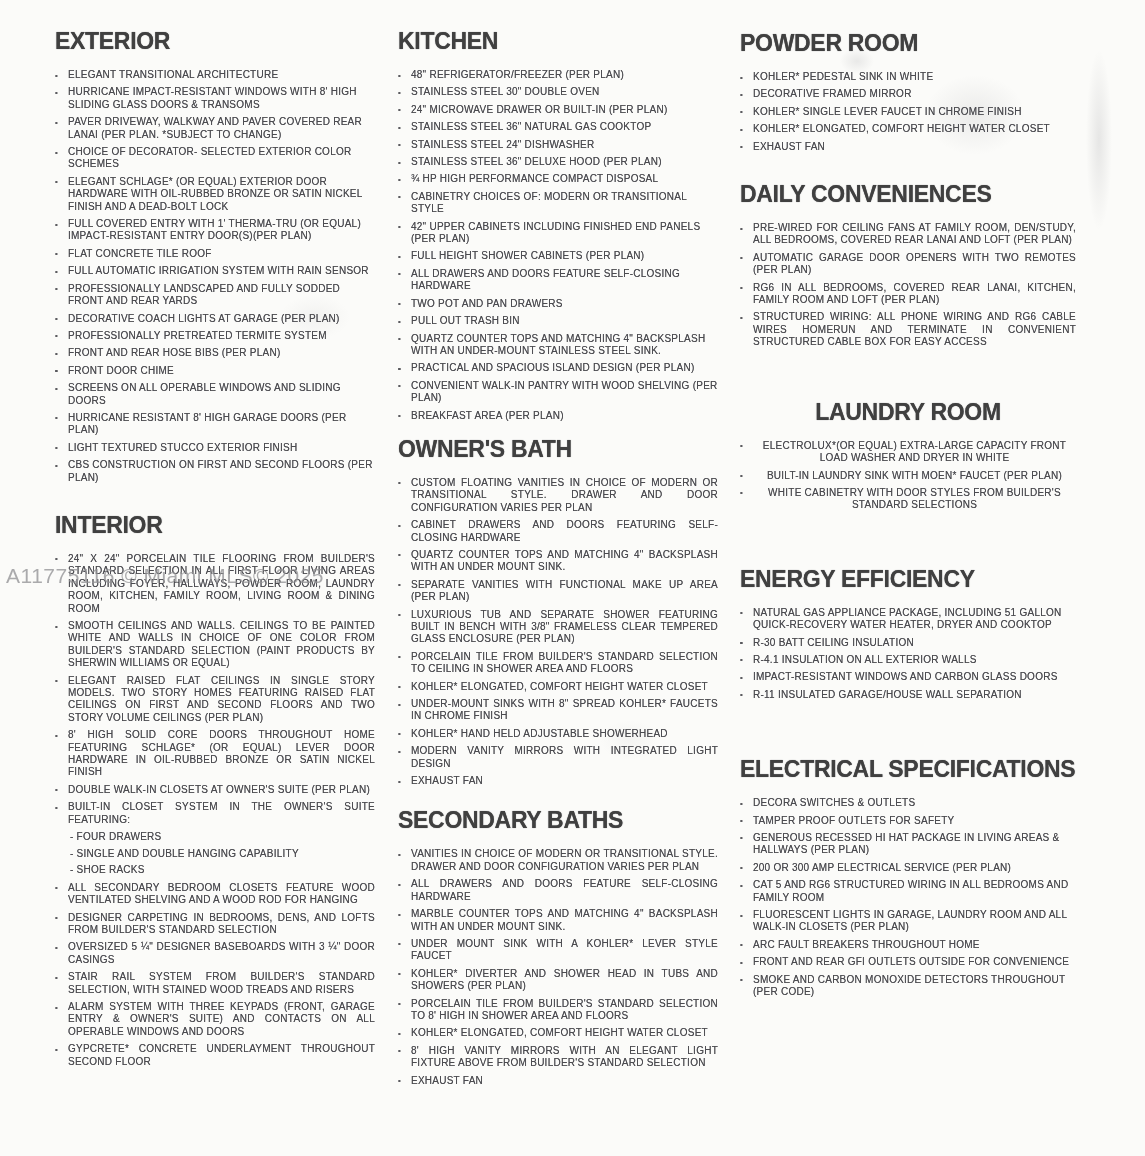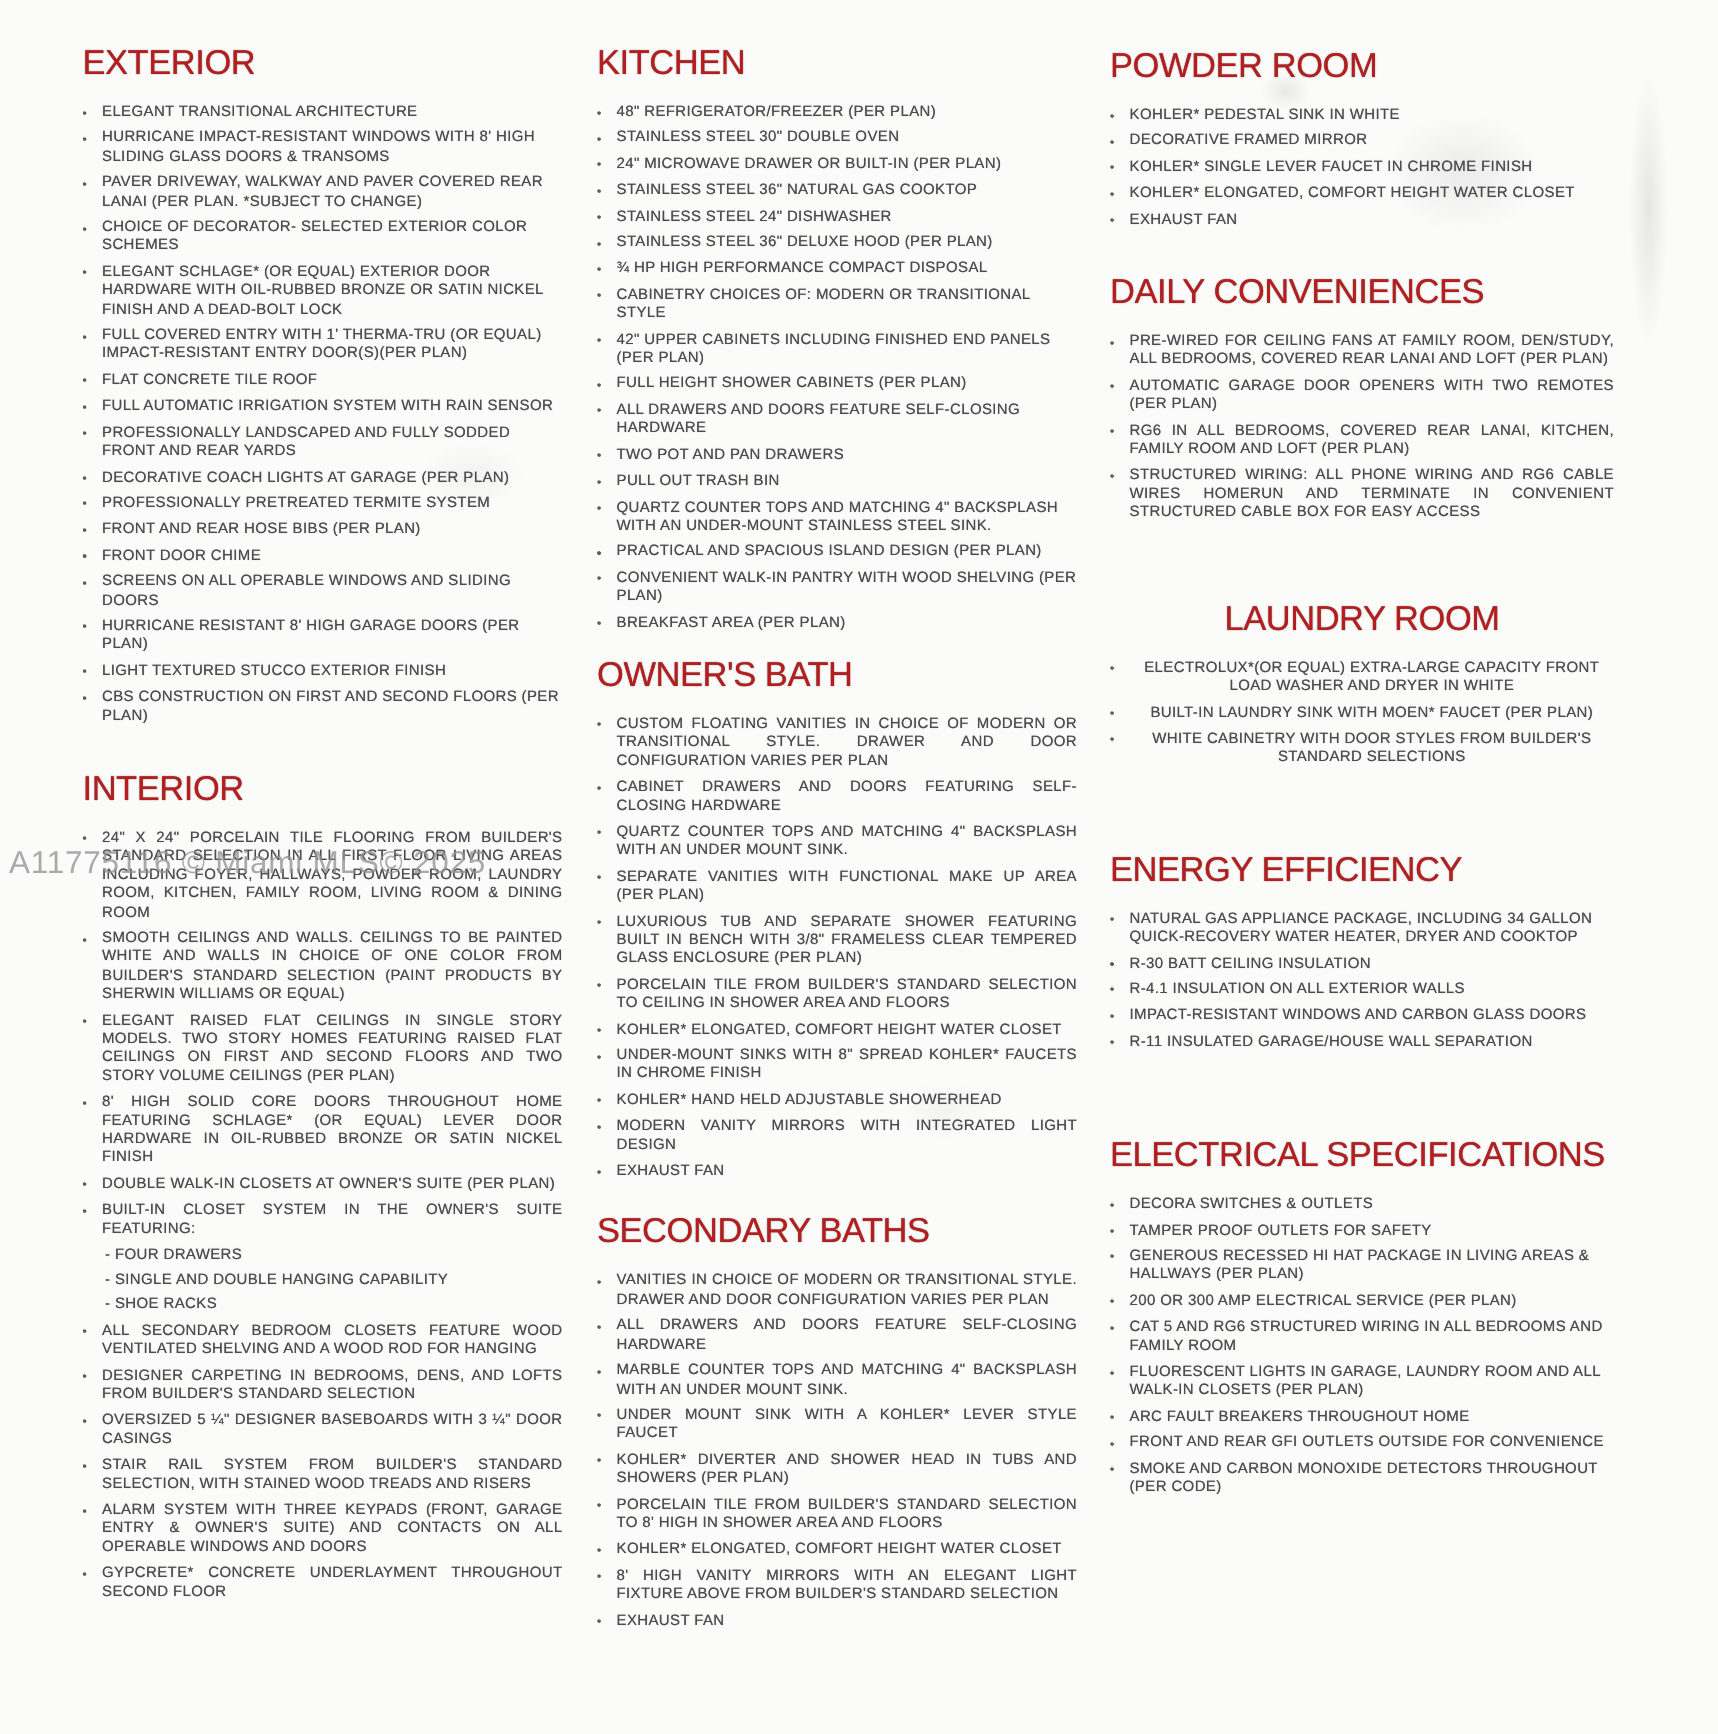--- a/index.html
+++ b/index.html
@@ -17,21 +17,21 @@
   .blob5{left:600px;top:720px;width:60px;height:40px;background:radial-gradient(closest-side,rgba(120,120,125,.06),rgba(120,120,125,0));}
 
   .col{position:absolute;}
   #col-1{left:55px;top:28px;width:320px;}
   #col-2{left:398px;top:28px;width:320px;}
   #col-3{left:740px;top:30px;width:336px;}
 
   .section{margin-top:28px;}
   .section:first-child{margin-top:0;}
   .section-title{
-    font-size:23px;font-weight:400;color:#b91c1c;letter-spacing:-0.3px;
+    font-size:23px;font-weight:700;color:#404040;letter-spacing:-0.3px;
     margin:0 0 14px 0;white-space:nowrap;
     text-shadow:0 0 0.8px rgba(58,58,63,.9);
   }
   .intro{
     margin:0 0 9px 0;font-size:10px;line-height:12.4px;color:#4b4b50;
     letter-spacing:.25px;text-shadow:0 0 0.5px rgba(70,70,75,.75);
   }
   ul.items{list-style:none;margin:0;padding:0 0 0 13px;}
   li.item{
     position:relative;margin:0 0 5px 0;font-size:10px;line-height:12.4px;
@@ -304,21 +304,21 @@
         <h2 class="section-title" data-name="section-title-laundry-room">LAUNDRY ROOM</h2>
         <ul class="items" data-name="feature-list-laundry-room">
           <li class="item" data-name="feature-item"><span class="bullet" data-name="bullet-icon">•</span><span class="item-text" data-name="feature-item-text">ELECTROLUX*(OR EQUAL) EXTRA-LARGE CAPACITY FRONT LOAD WASHER AND DRYER IN WHITE</span></li>
           <li class="item" data-name="feature-item"><span class="bullet" data-name="bullet-icon">•</span><span class="item-text" data-name="feature-item-text">BUILT-IN LAUNDRY SINK WITH MOEN* FAUCET (PER PLAN)</span></li>
           <li class="item" data-name="feature-item"><span class="bullet" data-name="bullet-icon">•</span><span class="item-text" data-name="feature-item-text">WHITE CABINETRY WITH DOOR STYLES FROM BUILDER'S STANDARD SELECTIONS</span></li>
         </ul>
       </section>
       <section class="section" data-name="section-energy-efficiency">
         <h2 class="section-title" data-name="section-title-energy-efficiency">ENERGY EFFICIENCY</h2>
         <ul class="items" data-name="feature-list-energy-efficiency">
-          <li class="item" data-name="feature-item"><span class="bullet" data-name="bullet-icon">•</span><span class="item-text" data-name="feature-item-text">NATURAL GAS APPLIANCE PACKAGE, INCLUDING 34 GALLON QUICK-RECOVERY WATER HEATER, DRYER AND COOKTOP</span></li>
+          <li class="item" data-name="feature-item"><span class="bullet" data-name="bullet-icon">•</span><span class="item-text" data-name="feature-item-text">NATURAL GAS APPLIANCE PACKAGE, INCLUDING 51 GALLON QUICK-RECOVERY WATER HEATER, DRYER AND COOKTOP</span></li>
           <li class="item" data-name="feature-item"><span class="bullet" data-name="bullet-icon">•</span></li>
           <li class="item" data-name="feature-item"><span class="bullet" data-name="bullet-icon">•</span><span class="item-text" data-name="feature-item-text">R-30 BATT CEILING INSULATION</span></li>
           <li class="item" data-name="feature-item"><span class="bullet" data-name="bullet-icon">•</span><span class="item-text" data-name="feature-item-text">R-4.1 INSULATION ON ALL EXTERIOR WALLS</span></li>
           <li class="item" data-name="feature-item"><span class="bullet" data-name="bullet-icon">•</span><span class="item-text" data-name="feature-item-text">IMPACT-RESISTANT WINDOWS AND CARBON GLASS DOORS</span></li>
           <li class="item" data-name="feature-item"><span class="bullet" data-name="bullet-icon">•</span><span class="item-text" data-name="feature-item-text">R-11 INSULATED GARAGE/HOUSE WALL SEPARATION</span></li>
         </ul>
       </section>
       <section class="section" data-name="section-electrical-specifications">
         <h2 class="section-title" data-name="section-title-electrical-specifications">ELECTRICAL SPECIFICATIONS</h2>
         <ul class="items" data-name="feature-list-electrical-specifications">

